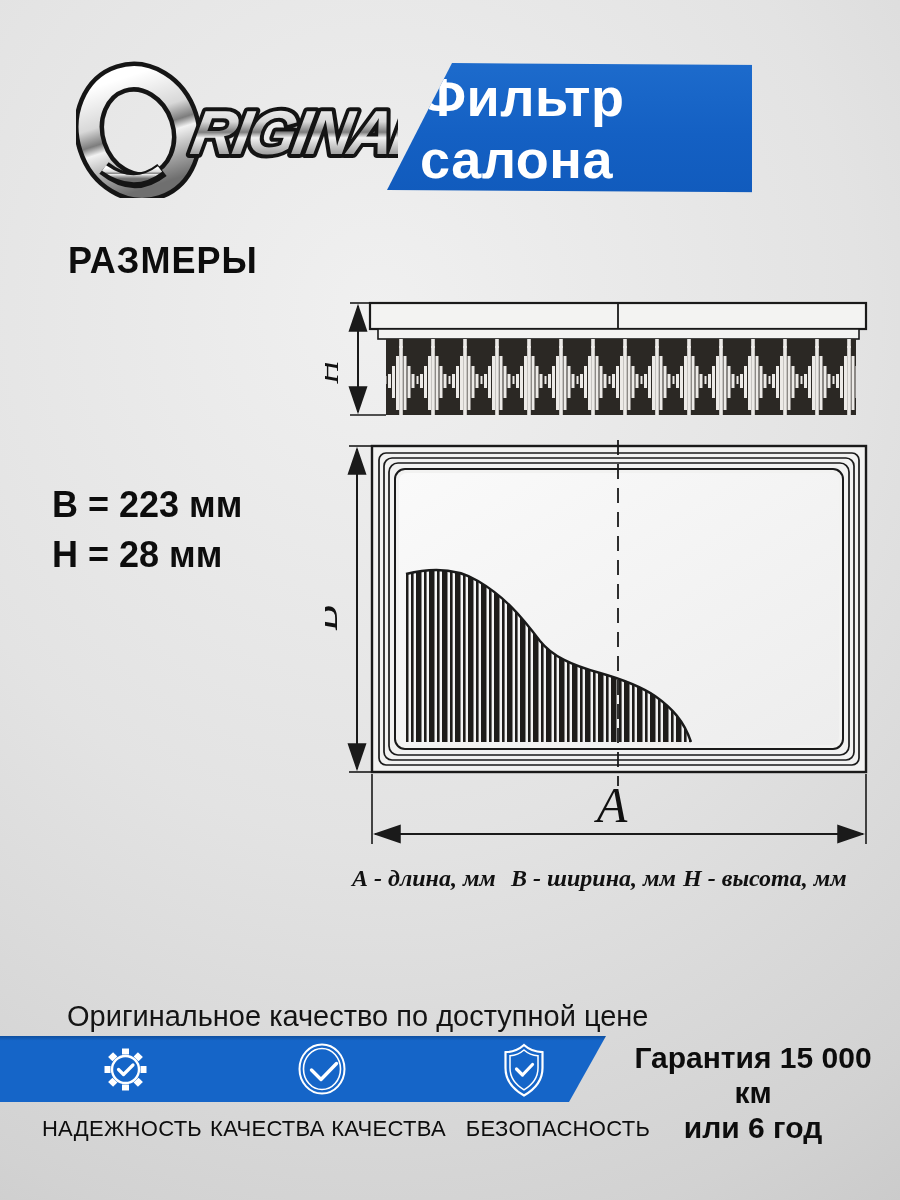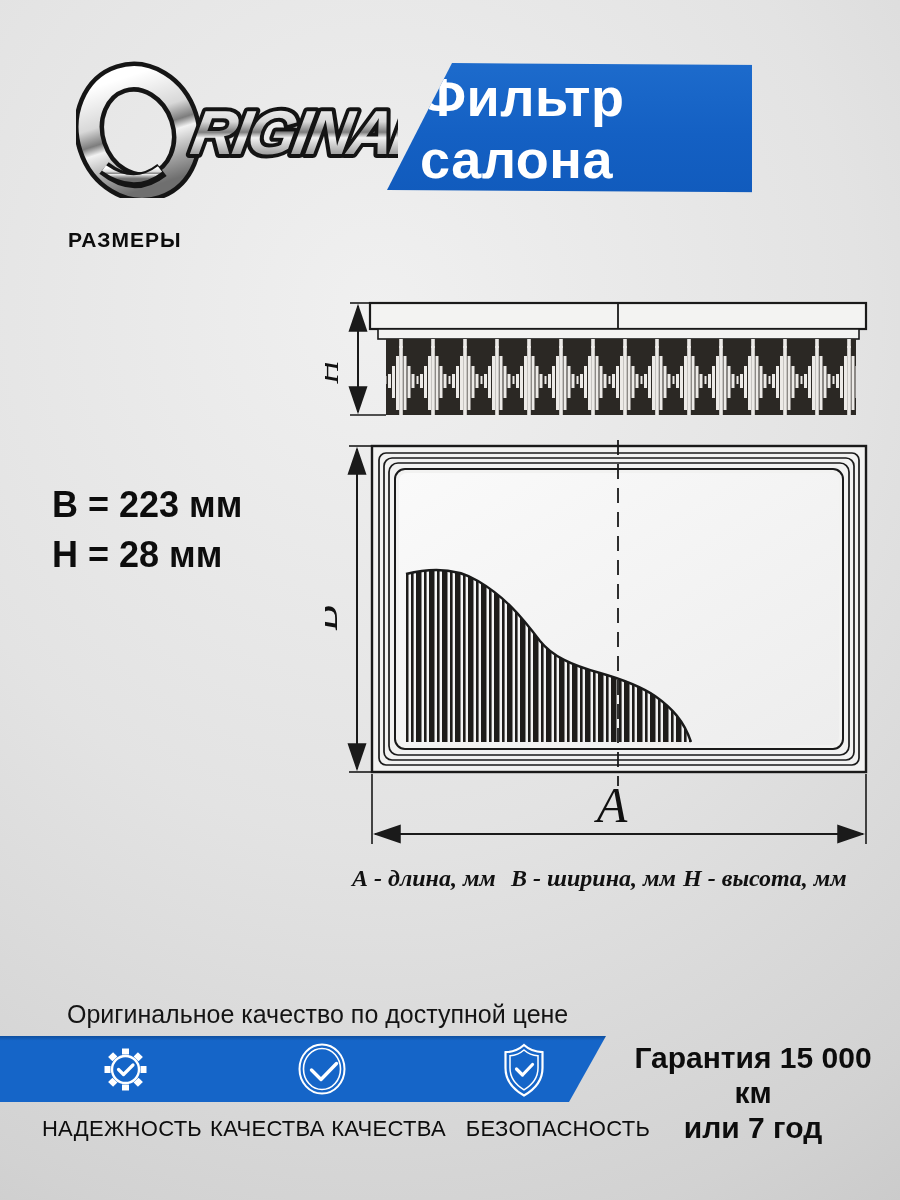--- a/index.html
+++ b/index.html
@@ -20,33 +20,33 @@
     clip-path:polygon(452px 0,900px 3px,900px 130px,387px 127px);
   }
   #banner .title{
     position:absolute;left:420px;right:0;top:0;height:130px;
     display:flex;align-items:center;justify-content:center;
     font-size:54px;font-weight:bold;color:#fff;letter-spacing:.5px;
   }
   #logo{position:absolute;left:76px;top:56px;width:322px;height:142px;}
   
   #sizes-heading{
-    position:absolute;left:68px;top:228px;
-    font-size:21px;font-weight:bold;letter-spacing:1px;color:#0d0d0d;
+    position:absolute;left:68px;top:240px;
+    font-size:36px;font-weight:bold;letter-spacing:1px;color:#0d0d0d;
   }
   #sizes-list{
     position:absolute;left:52px;top:480px;
     font-size:36px;font-weight:bold;line-height:50px;color:#0d0d0d;white-space:nowrap;
   }
   
   #drawing{position:absolute;left:325px;top:292px;}
   
   #tagline{
     position:absolute;left:67px;top:1000px;
-    font-size:25px;font-weight:400;color:#141414;
+    font-size:29px;font-weight:400;color:#141414;
   }
   #features-bar{
     position:absolute;left:0;top:1036px;width:640px;height:66px;
     background:linear-gradient(180deg,#0f4f9e 0,#1565c8 7%,#1565c8 100%);
     -webkit-clip-path:polygon(0 0,606px 0,569px 66px,0 66px);
     clip-path:polygon(0 0,606px 0,569px 66px,0 66px);
   }
   .bar-icon{position:absolute;}
   .feature-label{
     position:absolute;top:1116px;transform:translateX(-50%);
@@ -217,16 +217,16 @@
       <path d="M21.5,30 l6,6 L37.5,25.5" stroke-width="3.2" stroke-linecap="round" stroke-linejoin="round"></path>
     </g>
   </svg>
 
   <div class="feature-label" style="left:122px;">НАДЕЖНОСТЬ</div>
   <div class="feature-label" style="left:328px;">КАЧЕСТВА КАЧЕСТВА</div>
   <div class="feature-label" style="left:558px;">БЕЗОПАСНОСТЬ</div>
 
   <div id="warranty">
     <div>Гарантия 15 000 км</div>
-    <div>или 7 год</div>
+    <div>или 6 год</div>
   </div>
 
 </div>
 
 </body></html>

